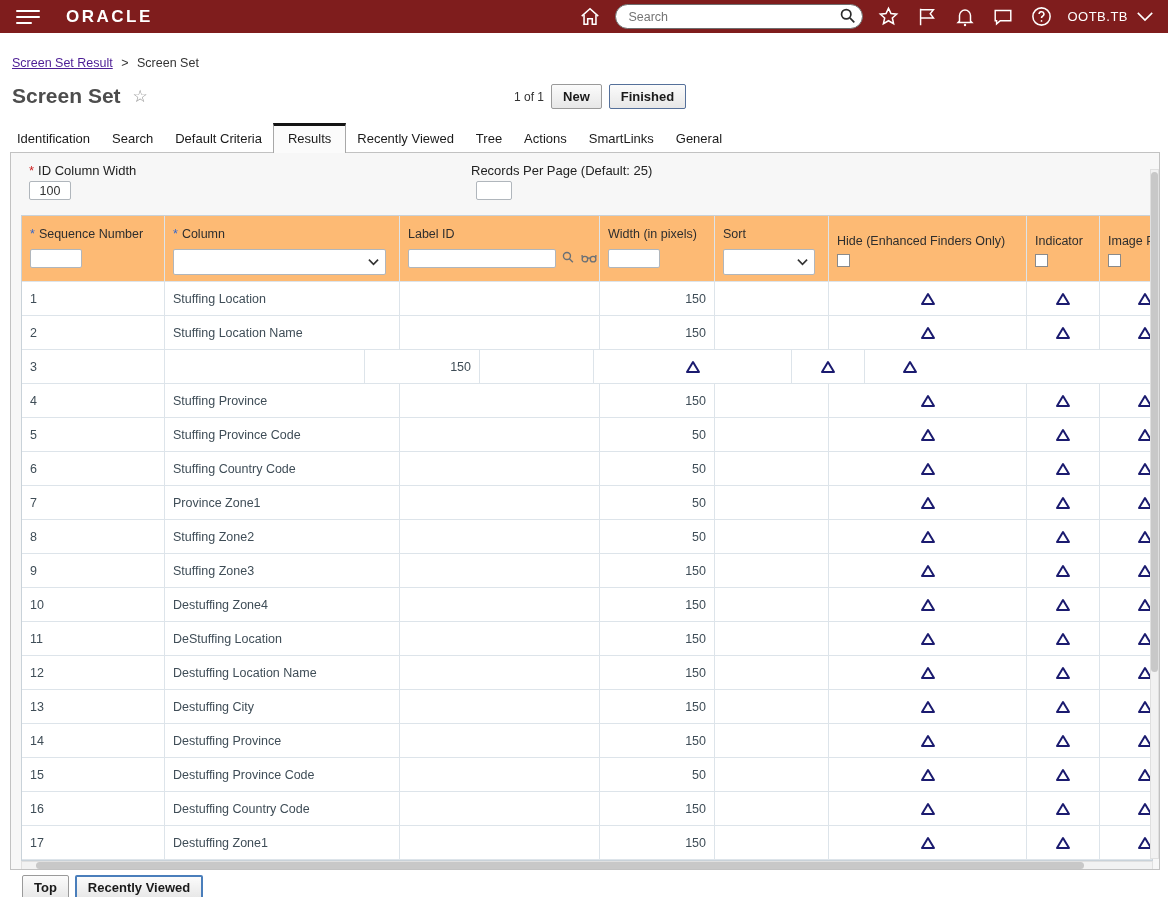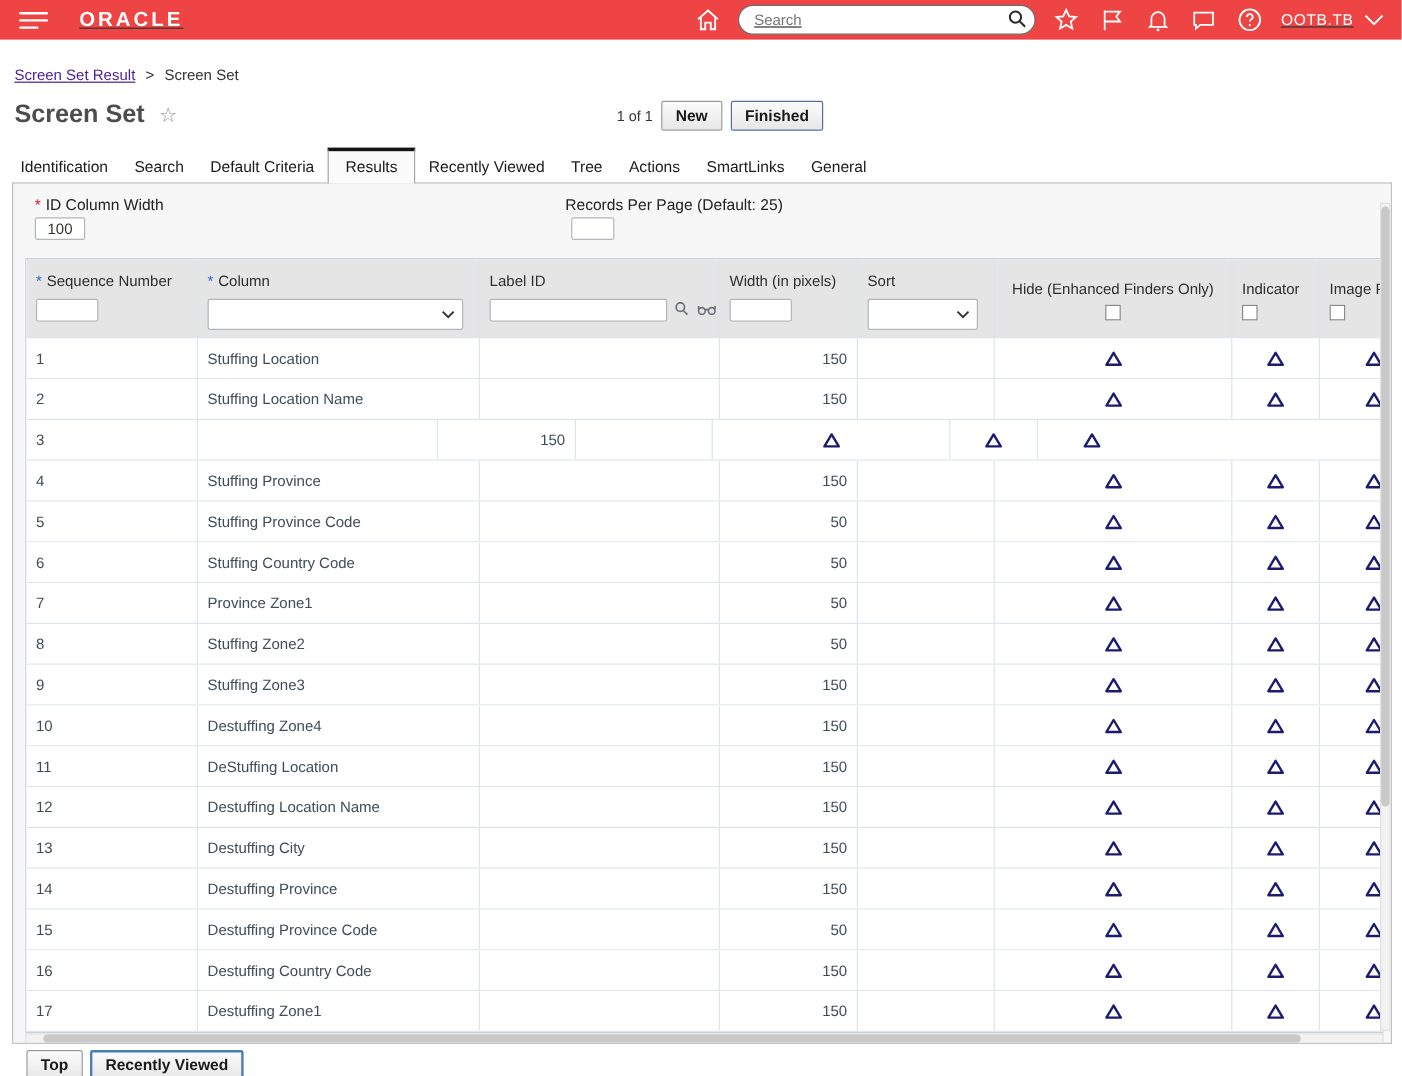--- a/index.html
+++ b/index.html
@@ -1,21 +1,21 @@
 <!DOCTYPE html>
 <html><head>
 <meta charset="utf-8">
 <style>
   * { margin:0; padding:0; box-sizing:border-box; }
   html,body { width:1168px; height:897px; overflow:hidden; background:#fff;
     font-family:"Liberation Sans", sans-serif; font-size:13px; color:#333; }
 
   
   .topbar { position:absolute; top:0; left:0; width:1168px; height:33px;
-    background:#ef4444; display:flex; align-items:center;text-decoration:underline; }
+    background:#7f1d1d; display:flex; align-items:center; }
   .hamburger { margin-left:16px; display:flex; flex-direction:column; gap:4px; cursor:pointer; }
   .hamburger span { display:block; height:2px; background:#fff; border-radius:1px; }
   .hamburger span:nth-child(1){ width:24px; } .hamburger span:nth-child(2){ width:24px; }
   .hamburger span:nth-child(3){ width:16px; }
   .logo { margin-left:26px; color:#fff; font-size:17px; font-weight:bold;
     letter-spacing:2.5px; cursor:default; }
   .topbar-spacer { flex:1; }
   .tb-icon { display:flex; align-items:center; justify-content:center; margin:0 8px; cursor:pointer; }
   .tb-icon svg { display:block; }
   .search-pill { width:248px; height:25px; background:#fff; border:1px solid #6e6e6e;
@@ -51,27 +51,27 @@
   .fld-label { position:absolute; font-size:13px; color:#222; white-space:nowrap; }
   .req-red { color:#cc2222; margin-right:4px; }
   .req-blue { color:#3366cc; margin-right:4px; }
   .txt-input { background:#fff; border:1px solid #b0b6bc; border-radius:2px; height:19px;
     font-family:"Liberation Sans",sans-serif; font-size:12.5px; color:#333; padding:0 5px; }
 
   
   .grid { position:absolute; top:62px; left:10px; width:1132px; height:646px;
     background:#fff; border:1px solid #c9d2d9; overflow:hidden; }
   .g-row { display:flex; height:34px; border-bottom:1px solid #dde4ea; background:#fff; }
-  .g-head { display:flex; height:66px; border-bottom:1px solid #dde4ea; background:#e5e5e5; }
+  .g-head { display:flex; height:66px; border-bottom:1px solid #dde4ea; background:#fdba74; }
   .g-cell { flex:0 0 auto; border-right:1px solid #dde4ea; display:flex; align-items:center;
     padding:0 8px; font-size:12.5px; color:#3f4d57; overflow:hidden; white-space:nowrap; }
   .h-cell { flex:0 0 auto; border-right:1px solid #dde4ea; padding:11px 8px 6px 8px;
     font-size:12.5px; color:#2e2e2e; overflow:hidden; white-space:nowrap; position:relative; }
   .c0 { width:143px; } .c1 { width:235px; } .c2 { width:200px; } .c3 { width:115px; }
-  .c4 { width:114px; } .c5 { width:198px;align-items:center; } .c6 { width:73px; } .c7 { width:90px; border-right:none; }
+  .c4 { width:114px; } .c5 { width:198px; } .c6 { width:73px; } .c7 { width:90px; border-right:none; }
   .h-cell .ctl { margin-top:8px; display:flex; align-items:center; gap:5px; }
   .fake-select { position:relative; background:#fff; border:1px solid #b0b6bc; border-radius:2px;
     height:26px; cursor:pointer; }
   .fake-select svg { position:absolute; right:6px; top:8px; }
   .chk { width:13px; height:13px; border:1px solid #8a8a8a; background:#fff; display:inline-block; cursor:pointer; }
   .h-cell.center-lbl { display:flex; flex-direction:column; justify-content:center; padding-top:0; }
   .h-cell.center-lbl .lbl { margin-top:10px; }
   .h-cell.center-lbl .ctl { margin-top:6px; }
   .num { justify-content:flex-end; }
   .tri-cell { justify-content:center; }

